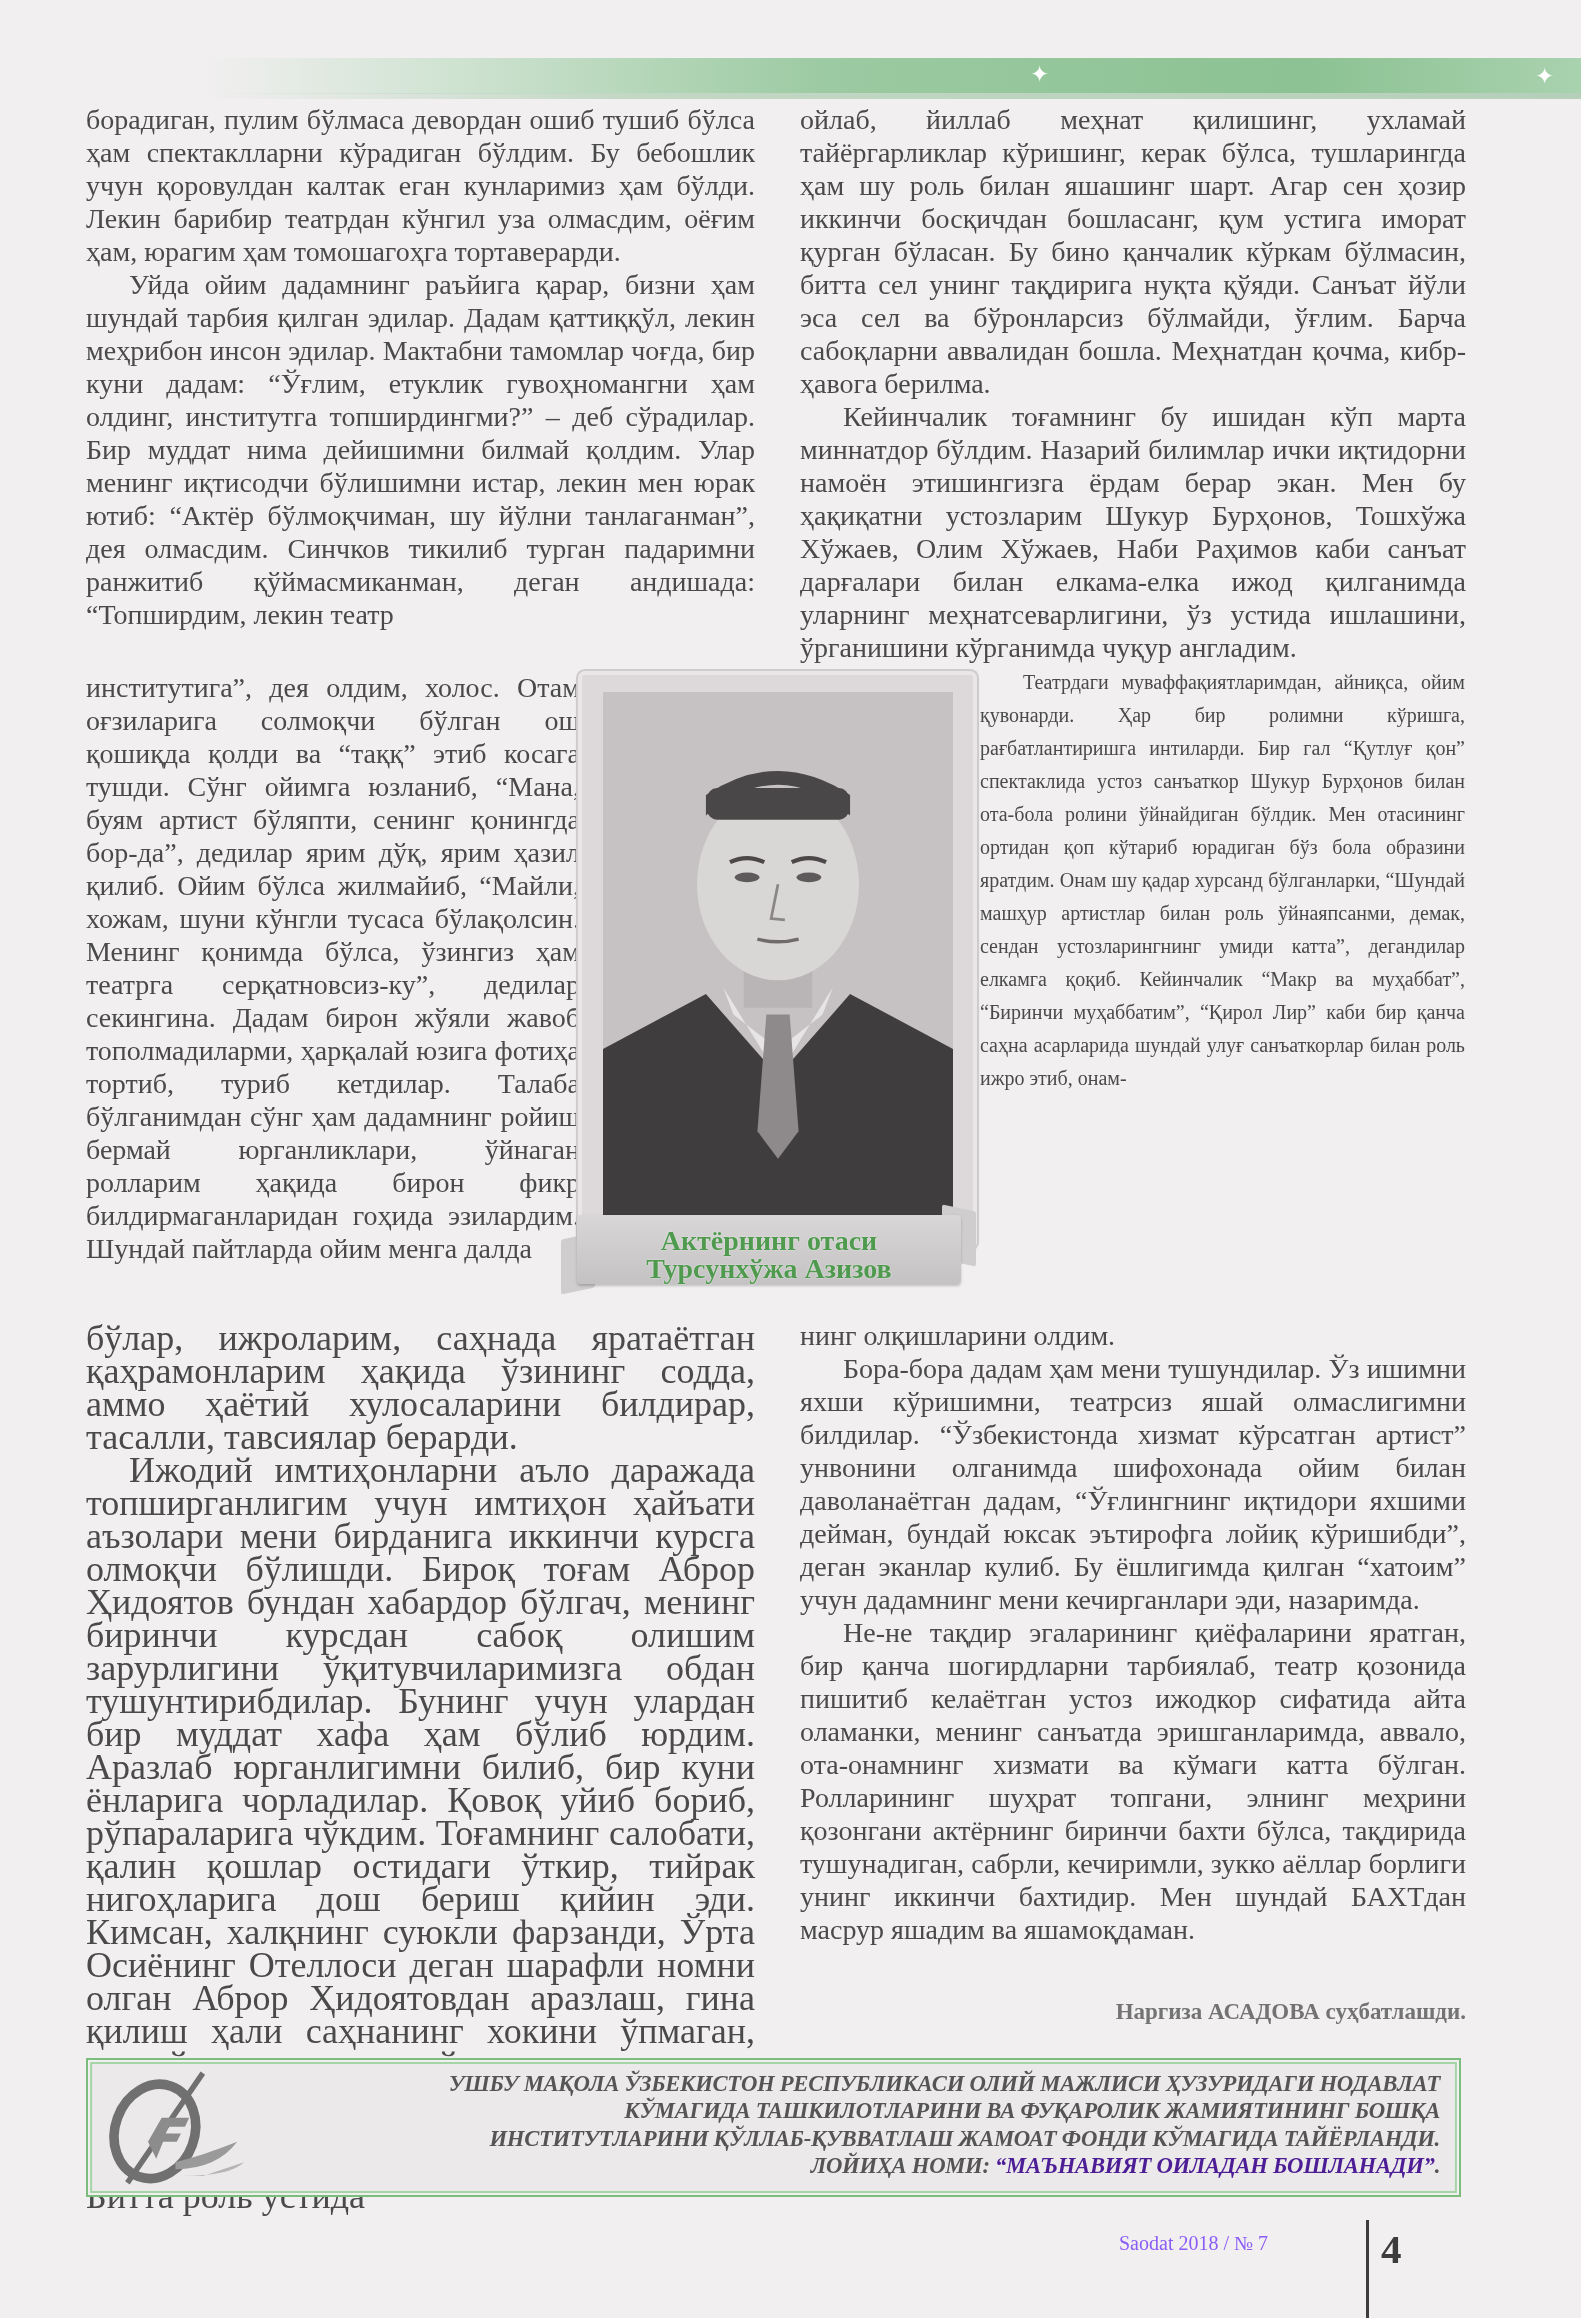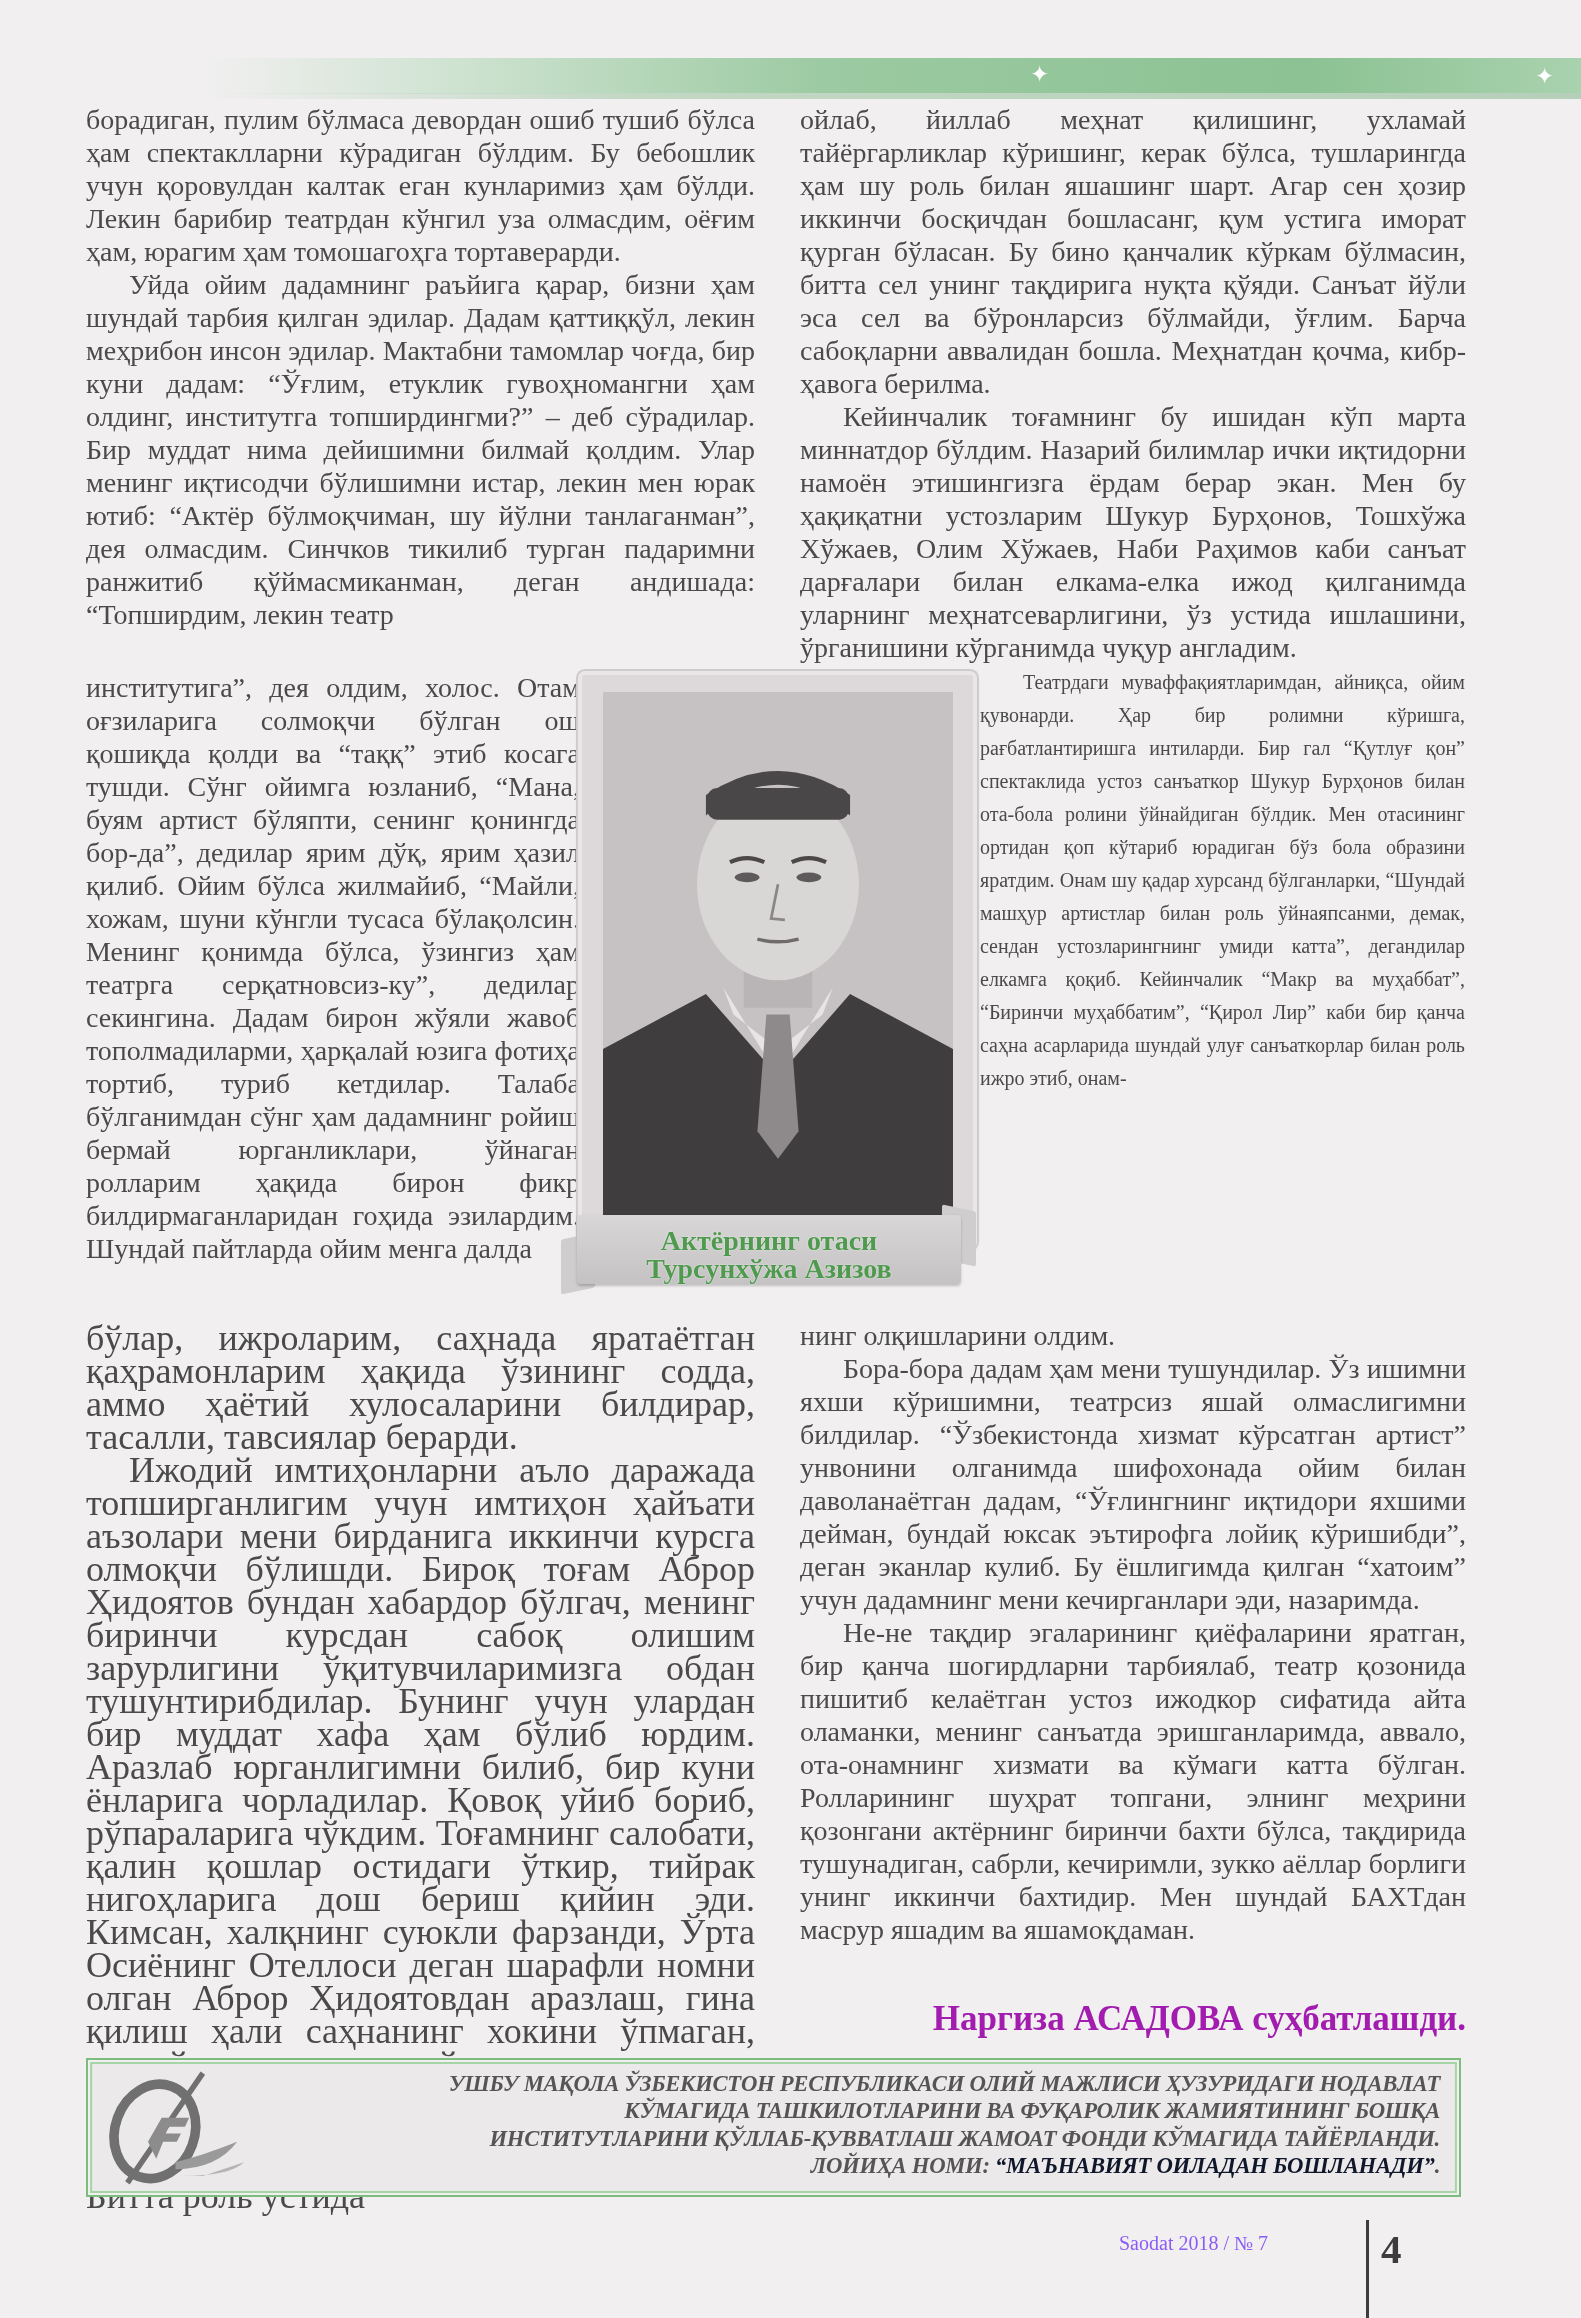--- a/index.html
+++ b/index.html
@@ -30,27 +30,27 @@
   .ribbon{position:absolute;left:577px;top:1215px;width:384px;height:69px;
        background:linear-gradient(180deg,#d8d6d6,#c4c2c2);border-radius:4.1px;
        box-shadow:0 1.4px 2.7px rgba(0,0,0,.2);}
   .ribbon-tail-l{position:absolute;left:561px;top:1236px;width:34px;height:55px;
        background:#cfcdcd;transform:skewY(-12deg);border-radius:2.7px;}
   .ribbon-tail-r{position:absolute;left:942px;top:1208px;width:34px;height:55px;
        background:#cfcdcd;transform:skewY(12deg);border-radius:2.7px;}
   .caption{position:absolute;left:577px;top:1227px;width:384px;text-align:center;
        font-weight:bold;color:#4f9a4e;font-size:28px;line-height:27.5px;
        text-shadow:0 0 1.4px #fff;}
-  .signature{position:absolute;right:115px;top:1999px;font-size:35px;font-weight:bold;color:#a21caf;margin-left:8px;}
+  .signature{position:absolute;right:115px;top:1999px;font-size:23px;font-weight:bold;color:#737373;margin-left:8px;}
   .notice{position:absolute;left:86px;top:2058px;width:1371px;height:135px;
        border:2.7px solid #7bbd7c;box-shadow:inset 0 0 0 2.1px #f1eff0, inset 0 0 0 4.1px #a5d4a6;
        background:#ece9ea;}
   .notice-text{position:absolute;left:144px;top:9.6px;width:1208px;text-align:right;
        font-size:22.7px;line-height:27.5px;font-weight:bold;color:#555;letter-spacing:-0.3px;font-style:italic;}
-  .notice-text .green{color:#0f172a;}
+  .notice-text .green{color:#4c1d95;}
   .notice-logo{position:absolute;left:12.4px;top:5.5px;width:144px;height:124px;}
   .footer{position:absolute;left:1119px;top:2232px;font-size:20px;color:#8b5cf6;
        font-family:"Liberation Serif",serif;}
   .footer-rule{position:absolute;left:1366px;top:2220px;width:3.4px;height:99px;background:#3c3c3c;}
   .page-num{position:absolute;left:1381px;top:2225px;font-size:41px;font-weight:bold;color:#3c3c3c;
        font-family:"Liberation Serif",serif;}
 </style>
 </head>
 <body>
 

